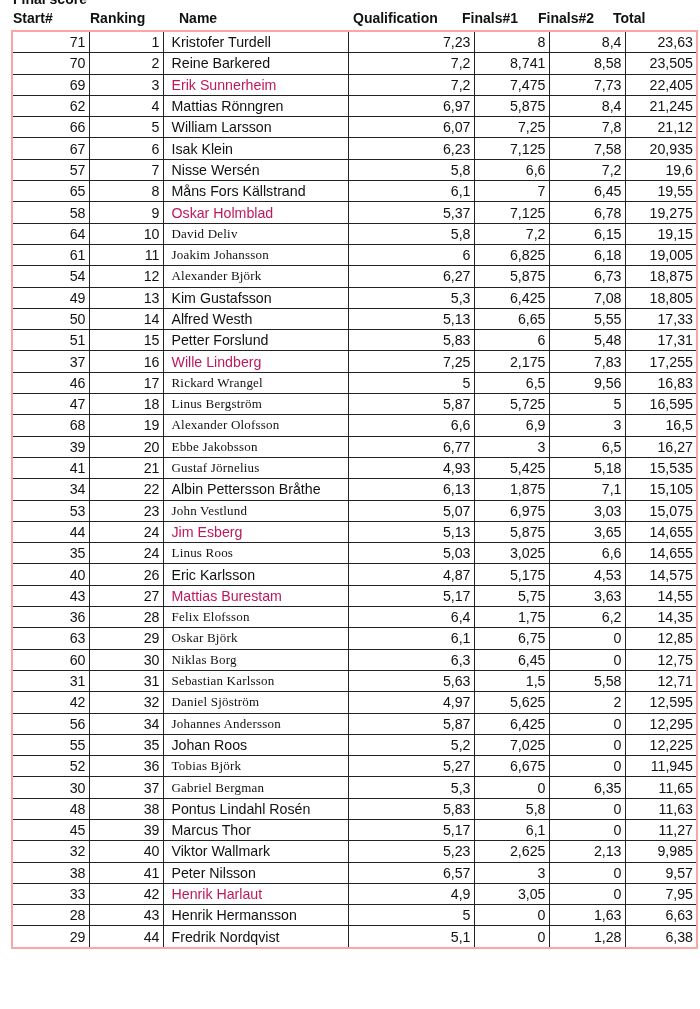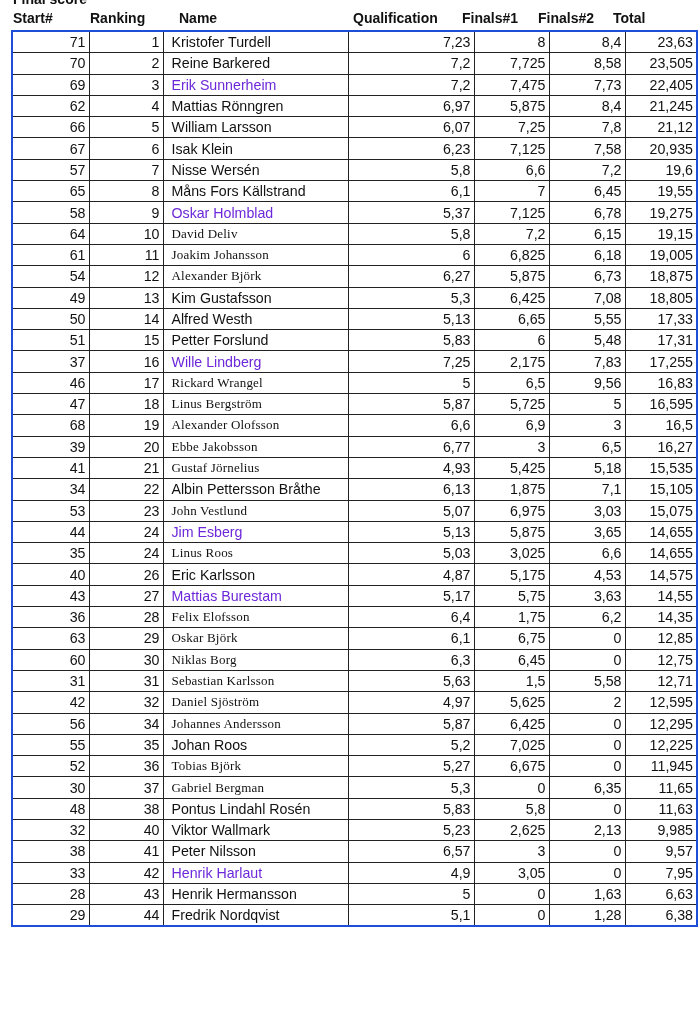--- a/index.html
+++ b/index.html
@@ -1,23 +1,23 @@
 <!DOCTYPE html>
 <html><head>
 <meta charset="utf-8">
 <style>
   html, body { margin: 0; padding: 0; background: #ffffff; }
   body { width: 700px; height: 1009px; overflow: hidden; position: relative; font-family: "Liberation Sans", sans-serif; color: #111; }
   .title { position: absolute; left: 13px; top: -9px; font-weight: bold; font-size: 14px; }
   .hdr { position: absolute; top: 10px; font-weight: bold; font-size: 14px; }
-  table { position: absolute; left: 11px; top: 30px; border-collapse: collapse; border: 2px solid #1d4ed8; table-layout: fixed; }
+  table { position: absolute; left: 11px; top: 30px; border-collapse: collapse; border: 2px solid #fca5a5; table-layout: fixed; }
   td { border: 1.5px solid #222; height: 20.3px; padding: 0 2px 0 2px; font-size: 14.2px; line-height: 20px; white-space: nowrap; overflow: hidden; }
   td.num { text-align: right; padding-right: 3px; }
   td.name { text-align: left; padding-left: 8px; }
-  td.name.gray { color: #6d28d9; }
+  td.name.gray { color: #be185d; }
   td.name.alt { font-family: Liberation Serif, serif; font-size: 13px; letter-spacing: 0.2px; }
   col.c1 { width: 77px; }
   col.c2 { width: 74px; }
   col.c3 { width: 185px; }
   col.c4 { width: 126px; }
   col.c5 { width: 75px; }
   col.c6 { width: 76px; }
   col.c7 { width: 72px; }
 </style>
 </head>
@@ -51,21 +51,21 @@
         <td class="num">7,23</td>
         <td class="num">8</td>
         <td class="num">8,4</td>
         <td class="num">23,63</td>
       </tr>
       <tr>
         <td class="num">70</td>
         <td class="num">2</td>
         <td class="name">Reine Barkered</td>
         <td class="num">7,2</td>
-        <td class="num">7,725</td>
+        <td class="num">8,741</td>
         <td class="num">8,58</td>
         <td class="num">23,505</td>
       </tr>
       <tr>
         <td class="num">69</td>
         <td class="num">3</td>
         <td class="name gray">Erik Sunnerheim</td>
         <td class="num">7,2</td>
         <td class="num">7,475</td>
         <td class="num">7,73</td>
@@ -371,20 +371,29 @@
       <tr>
         <td class="num">48</td>
         <td class="num">38</td>
         <td class="name">Pontus Lindahl Rosén</td>
         <td class="num">5,83</td>
         <td class="num">5,8</td>
         <td class="num">0</td>
         <td class="num">11,63</td>
       </tr>
       <tr>
+        <td class="num">45</td>
+        <td class="num">39</td>
+        <td class="name">Marcus Thor</td>
+        <td class="num">5,17</td>
+        <td class="num">6,1</td>
+        <td class="num">0</td>
+        <td class="num">11,27</td>
+      </tr>
+      <tr>
         <td class="num">32</td>
         <td class="num">40</td>
         <td class="name">Viktor Wallmark</td>
         <td class="num">5,23</td>
         <td class="num">2,625</td>
         <td class="num">2,13</td>
         <td class="num">9,985</td>
       </tr>
       <tr>
         <td class="num">38</td>

